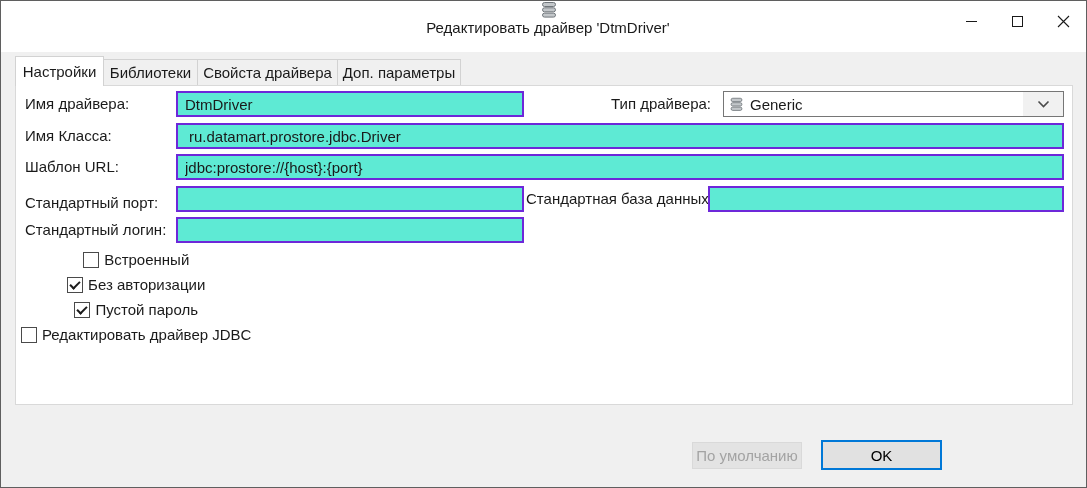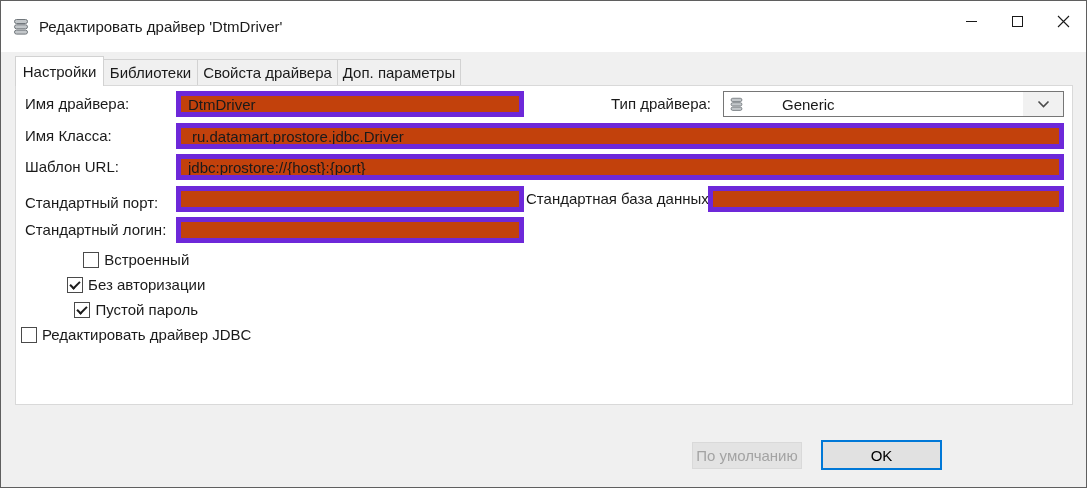--- a/index.html
+++ b/index.html
@@ -4,38 +4,38 @@
 <style>
   html,body { margin:0; padding:0; background:#cfcfcf; }
   * { box-sizing:border-box; }
   .window {
     position:relative; width:1087px; height:488px;
     background:#f0f0f0; border:1px solid #5f5f5f;
     font-family:"Liberation Sans","DejaVu Sans",sans-serif;
     font-size:15px; color:#1a1a1a; overflow:hidden;
   }
   
-  .titlebar { position:absolute; left:0; top:0; right:0; height:51px; background:#ffffff; display:flex; align-items:center; }
+  .titlebar { position:absolute; left:0; top:0; right:0; height:51px; background:#ffffff; display:flex; align-items:center;flex-direction:column; }
   .titlebar-icon { margin-left:11px; width:18px; height:18px; flex:0 0 auto; }
   .titlebar-title { margin-left:9px; font-size:15px; color:#1a1a1a; white-space:nowrap; }
   .win-controls { position:absolute; right:0; top:0; height:40px; display:flex; }
   .win-ctrl { width:46px; height:40px; display:flex; align-items:center; justify-content:center; cursor:default; }
   .min-glyph { width:11px; height:1px; background:#1a1a1a; }
   .max-glyph { width:11px; height:11px; border:1px solid #1a1a1a; background:transparent; }
   
   .tab { position:absolute; text-align:center; background:#f0f0f0;
          border:1px solid #d2d2d2; border-bottom:none; color:#1a1a1a; }
   .tab-inactive { top:58px; height:26px; line-height:26px; z-index:2; }
   .tab-active  { top:55px; height:30px; line-height:29px; background:#ffffff; z-index:4; }
   
   .tab-panel { position:absolute; left:14px; top:84px; width:1058px; height:320px;
                background:#ffffff; border:1px solid #d9d9d9; z-index:1; }
   
   .flabel { position:absolute; z-index:5; white-space:nowrap; }
-  .tb { position:absolute; z-index:5; height:26px; border:5px solid #6d28d9; background:#c2410c;
+  .tb { position:absolute; z-index:5; height:26px; border:2px solid #6d28d9; background:#5eead4;
         font-family:inherit; font-size:15px; color:#1a1a1a; padding:0 7px; outline:none; }
   .combo { position:absolute; z-index:5; height:26px; border:1px solid #767676; background:#ffffff;
            display:flex; align-items:center; }
   .combo-icon { margin-left:5px; width:15px; height:15px; flex:0 0 auto; }
   .combo-text { margin-left:6px; flex:1 1 auto; white-space:nowrap; overflow:hidden; }
   .combo-btn { width:40px; height:24px; margin-right:0; background:#f1f1f1; display:flex;
                align-items:center; justify-content:center; flex:0 0 auto; }
   
   .cb-row { position:absolute; left:20px; top:250px; z-index:5; display:flex; align-items:center; gap:8px;flex-direction:column; }
   .cb-item { display:flex; align-items:center; gap:5px; }
@@ -87,21 +87,21 @@
   <div class="tab tab-inactive" style="left:102px; width:95px;">Библиотеки</div>
   <div class="tab tab-active" style="left:14px; width:89px;">Настройки</div>
   <div class="tab tab-inactive" style="left:196px; width:141px;">Свойста драйвера</div>
   <div class="tab tab-inactive" style="left:336px; width:124px;">Доп. параметры</div>
 
   <div class="tab-panel"></div>
 
   <span class="flabel" style="left:24px; top:94px;">Имя драйвера:</span>
   <input class="tb" style="left: 175px; top: 90px; width: 348px;" value="DtmDriver">
   <span class="flabel" style="left:610px; top:94px;">Тип драйвера:</span>
-  <div class="combo" style="left:722px; top:90px; width:341px;gap:32px;">
+  <div class="combo" style="left:722px; top:90px; width:341px;">
     <svg class="combo-icon" viewBox="0 0 18 18">
       <g fill="#c3c7ca" stroke="#70767b" stroke-width="1">
         <rect x="2.5" y="1.5" width="13" height="4" rx="2"></rect>
         <rect x="2.5" y="6.8" width="13" height="4" rx="2"></rect>
         <rect x="2.5" y="12.1" width="13" height="4" rx="2"></rect>
       </g>
     </svg>
     <span class="combo-text">Generic</span>
     <span class="combo-btn">
       <svg width="13" height="9" viewBox="0 0 13 9">

